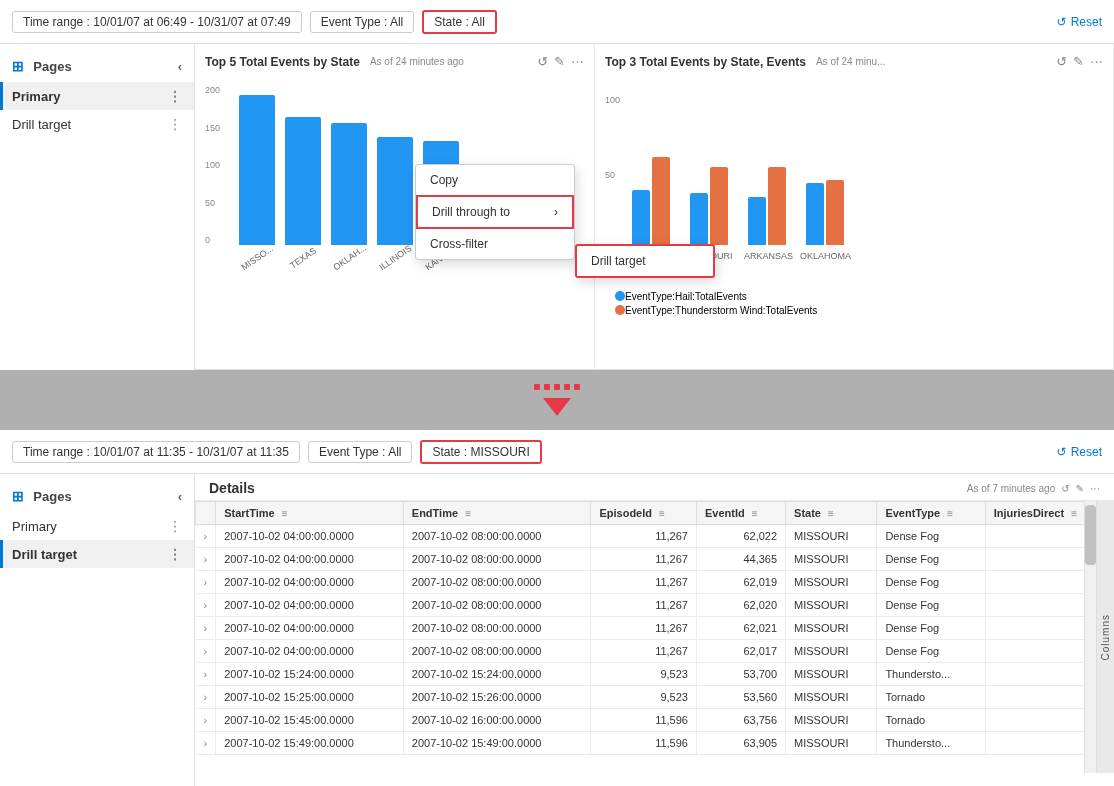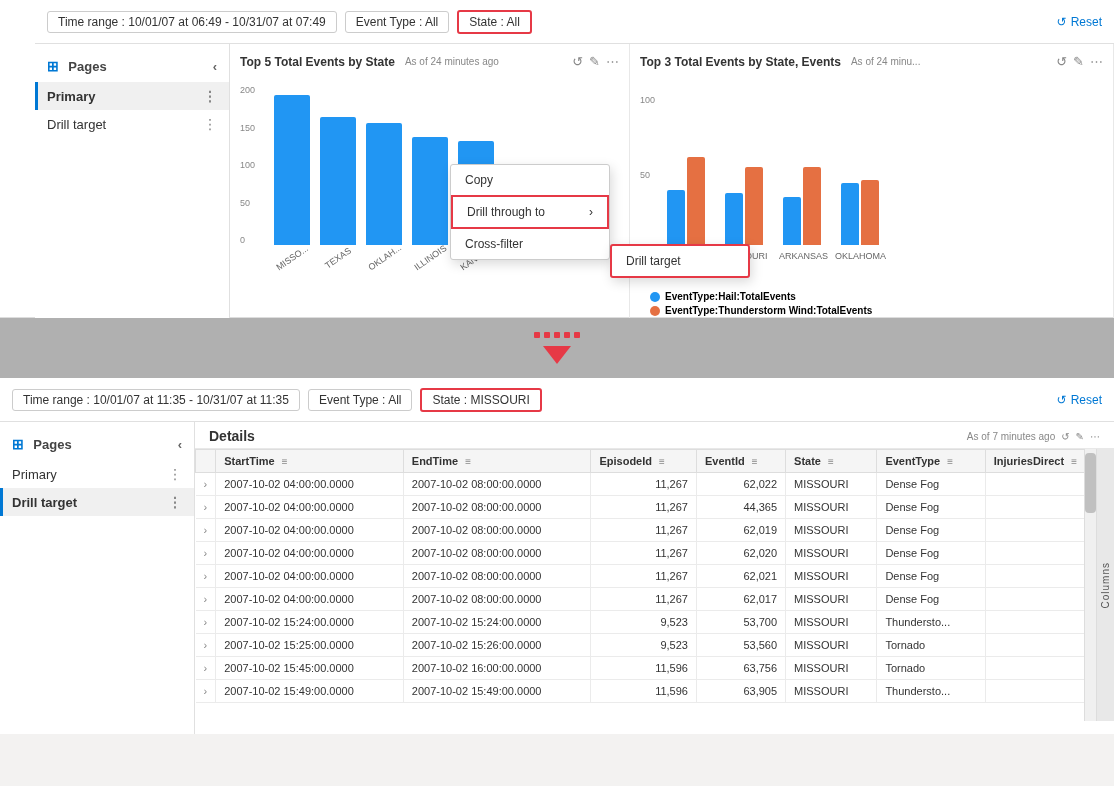--- a/index.html
+++ b/index.html
@@ -2,22 +2,21 @@
 <html><head>
   <meta charset="utf-8">
   <style>
     * { box-sizing: border-box; margin: 0; padding: 0; font-family: 'Segoe UI', Arial, sans-serif; }
     body { background: #f3f2f1; width: 1114px; height: 786px; overflow: hidden; font-size: 12px; }
 
     
     .top-panel {
       background: #fff;
       border-bottom: 1px solid #ddd;
-      height: 318px;
-      padding-left: 35px;
+      height: 370px;
     }
     .filter-bar {
       display: flex;
       align-items: center;
       padding: 8px 12px;
       gap: 8px;
       border-bottom: 1px solid #e0e0e0;
       height: 44px;
     }
     .filter-pill {
@@ -244,23 +243,21 @@
     .chart-legend {
       display: flex;
       flex-direction: column;
       gap: 3px;
       margin-top: 30px;
       padding-left: 10px;
       font-size: 10px;
     }
     .legend-item {
       display: flex;
-      align-items: flex-end;
-      gap: 5px;
-      font-weight: bold;
+      align-items: flex-start;
     }
     .legend-dot {
       width: 10px;
       height: 10px;
       border-radius: 50%;
       flex-shrink: 0;
     }
 
     
     .panels-divider {

